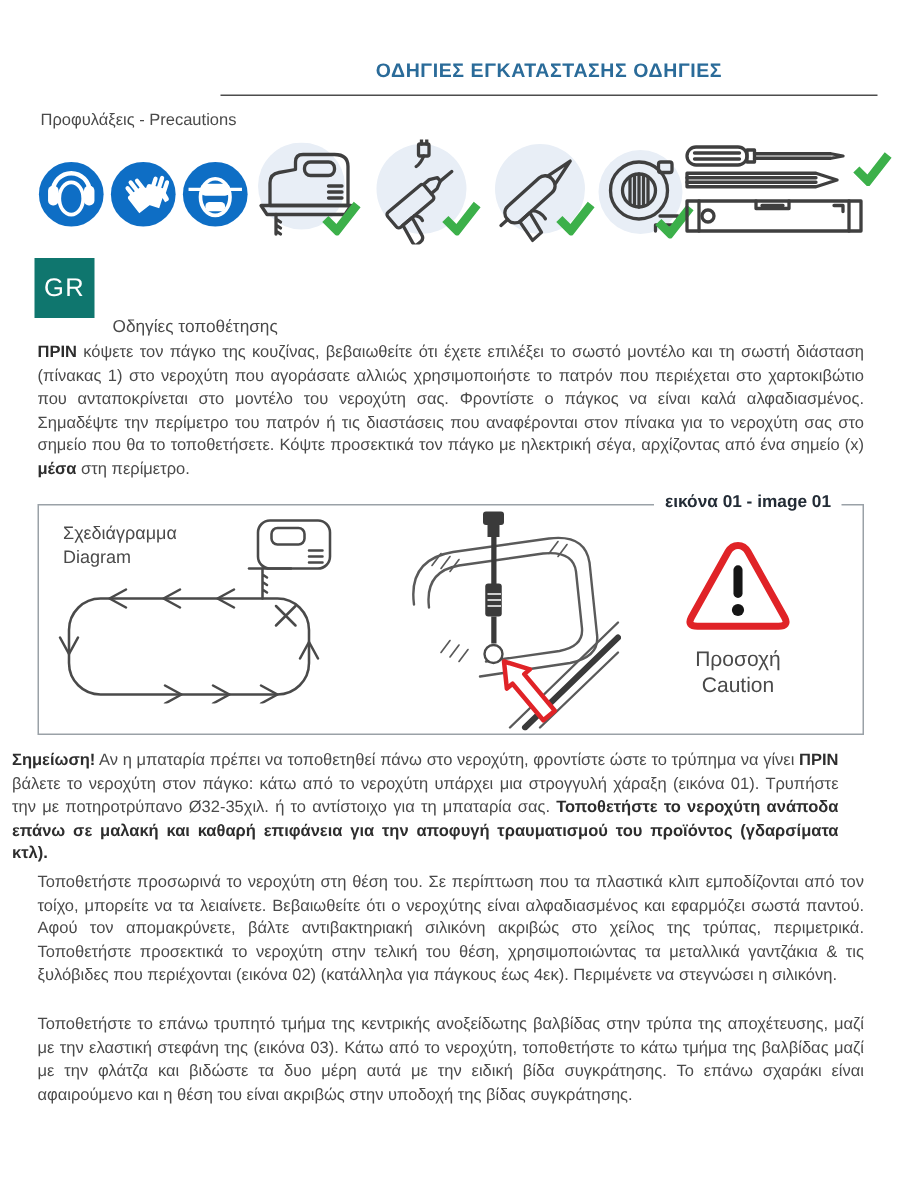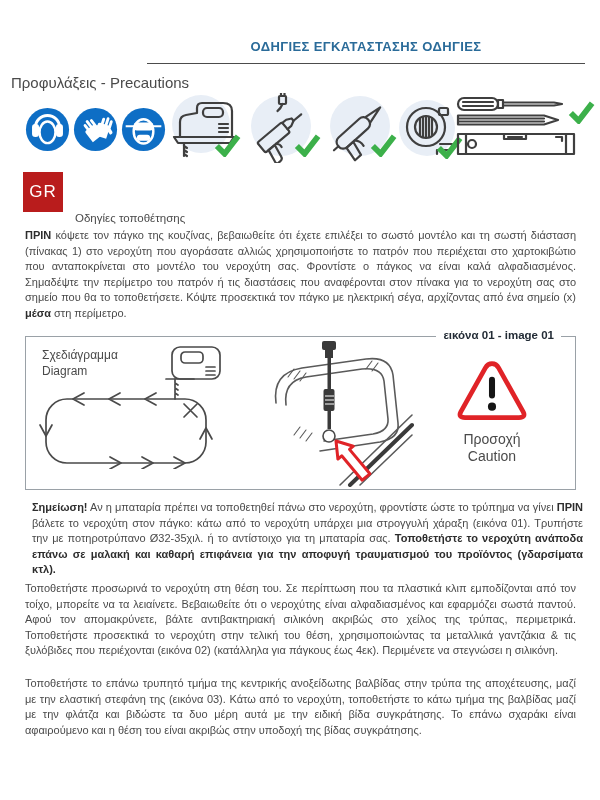--- a/index.html
+++ b/index.html
@@ -10,30 +10,30 @@
   
   .logo { left:27px; top:26px; font-family:"Liberation Serif", serif; font-weight:bold;
           color:#1c3f6e; font-size:29px; letter-spacing:1px; line-height:34px; }
   .logo-text::first-letter { font-size:37px; }
   .logo-reg { font-size:9px; vertical-align:14px; letter-spacing:0; }
   .logo-sa { position:absolute; right:-2px; bottom:-2px; font-size:6.5px; letter-spacing:0; font-family:"Liberation Sans",sans-serif; }
   .doc-title { left:147px; top:39px; width:438px; text-align:center; font-weight:bold;
                font-size:13px; letter-spacing:.4px; color:#2a6b99; }
   .header-rule { left:147px; top:63px; width:438px; border-top:1.6px solid #4c4c4c; height:0; }
 
-  .section-heading { left:11px; top:74px; font-size:15px; color:#4a4a4a; }
+  .section-heading { left:27px; top:74px; font-size:11px; color:#4a4a4a; }
 
   
   .badge-circle { width:45px; height:45px; }
   .tool-group { position:absolute; }
   .tool-stroke { stroke:#3f3f3f; stroke-width:2.2; fill:none; stroke-linejoin:round; stroke-linecap:round; }
   .check { position:absolute; }
 
   
-  .gr-badge { left:23px; top:172px; width:40px; height:40px; background:#b91c1c; color:#fff;
+  .gr-badge { left:23px; top:172px; width:40px; height:40px; background:#0f766e; color:#fff;
               display:flex; align-items:center; justify-content:center; font-size:17px;
               font-weight:300; letter-spacing:1px; }
   p.body { margin:0; position:absolute; text-align:justify; font-size:11px; line-height:15.5px; color:#4a4a4a; }
   .b { font-weight:bold; color:#2d2d2d; }
   .sub-heading { left:75px; top:212px; font-size:11.5px; color:#4a4a4a; }
 
   
   .figure-box { left:25px; top:336px; width:549px; height:152px; border:1.2px solid #9aa1a7; background:#fff; }
   .figure-tag { position:absolute; top:-8px; right:14px; background:#fff; padding:0 7px;
                 font-size:11.5px; font-weight:bold; color:#232c36; }
@@ -229,21 +229,21 @@
       <path d="M40 7 q4.5 0 7 4.5 L73 58 q3 6 -4.5 6 H11.5 Q4 64 7 58 L33 11.5 Q35.5 7 40 7 Z" fill="#fff" stroke="#e02327" stroke-width="5" stroke-linejoin="round"></path>
       <rect x="36.8" y="21" width="6.4" height="23" rx="3.2" fill="#151515"></rect>
       <circle cx="40" cy="52.5" r="4.3" fill="#151515"></circle>
     </svg>
     <div class="caution-label">
       <div>Προσοχή</div>
       <div>Caution</div>
     </div>
   </div>
 
-  <p class="body" style="left:32px;top:500px;width:551px">
+  <p class="body" style="left:8px;top:500px;width:551px">
     <span class="b">Σημείωση!</span><span> Αν η μπαταρία πρέπει να τοποθετηθεί πάνω στο νεροχύτη, φροντίστε ώστε το τρύπημα να γίνει </span><span class="b">ΠΡΙΝ</span><span> βάλετε το νεροχύτη στον πάγκο: κάτω από το νεροχύτη υπάρχει μια στρογγυλή χάραξη (εικόνα 01). Τρυπήστε την με ποτηροτρύπανο Ø32-35χιλ. ή το αντίστοιχο για τη μπαταρία σας. </span><span class="b">Τοποθετήστε το νεροχύτη ανάποδα επάνω σε μαλακή και καθαρή επιφάνεια για την αποφυγή τραυματισμού του προϊόντος (γδαρσίματα κτλ).</span>
   </p>
 
   <p class="body" style="left:25px;top:581px;width:551px">Τοποθετήστε προσωρινά το νεροχύτη στη θέση του. Σε περίπτωση που τα πλαστικά κλιπ εμποδίζονται από τον τοίχο, μπορείτε να τα λειαίνετε. Βεβαιωθείτε ότι ο νεροχύτης είναι αλφαδιασμένος και εφαρμόζει σωστά παντού. Αφού τον απομακρύνετε, βάλτε αντιβακτηριακή σιλικόνη ακριβώς στο χείλος της τρύπας, περιμετρικά. Τοποθετήστε προσεκτικά το νεροχύτη στην τελική του θέση, χρησιμοποιώντας τα μεταλλικά γαντζάκια &amp; τις ξυλόβιδες που περιέχονται (εικόνα 02) (κατάλληλα για πάγκους έως 4εκ). Περιμένετε να στεγνώσει η σιλικόνη.</p>
 
   <p class="body" style="left:25px;top:676px;width:551px">Τοποθετήστε το επάνω τρυπητό τμήμα της κεντρικής ανοξείδωτης βαλβίδας στην τρύπα της αποχέτευσης, μαζί με την ελαστική στεφάνη της (εικόνα 03). Κάτω από το νεροχύτη, τοποθετήστε το κάτω τμήμα της βαλβίδας μαζί με την φλάτζα και βιδώστε τα δυο μέρη αυτά με την ειδική βίδα συγκράτησης. Το επάνω σχαράκι είναι αφαιρούμενο και η θέση του είναι ακριβώς στην υποδοχή της βίδας συγκράτησης.</p>
 
 
 </div>
 

